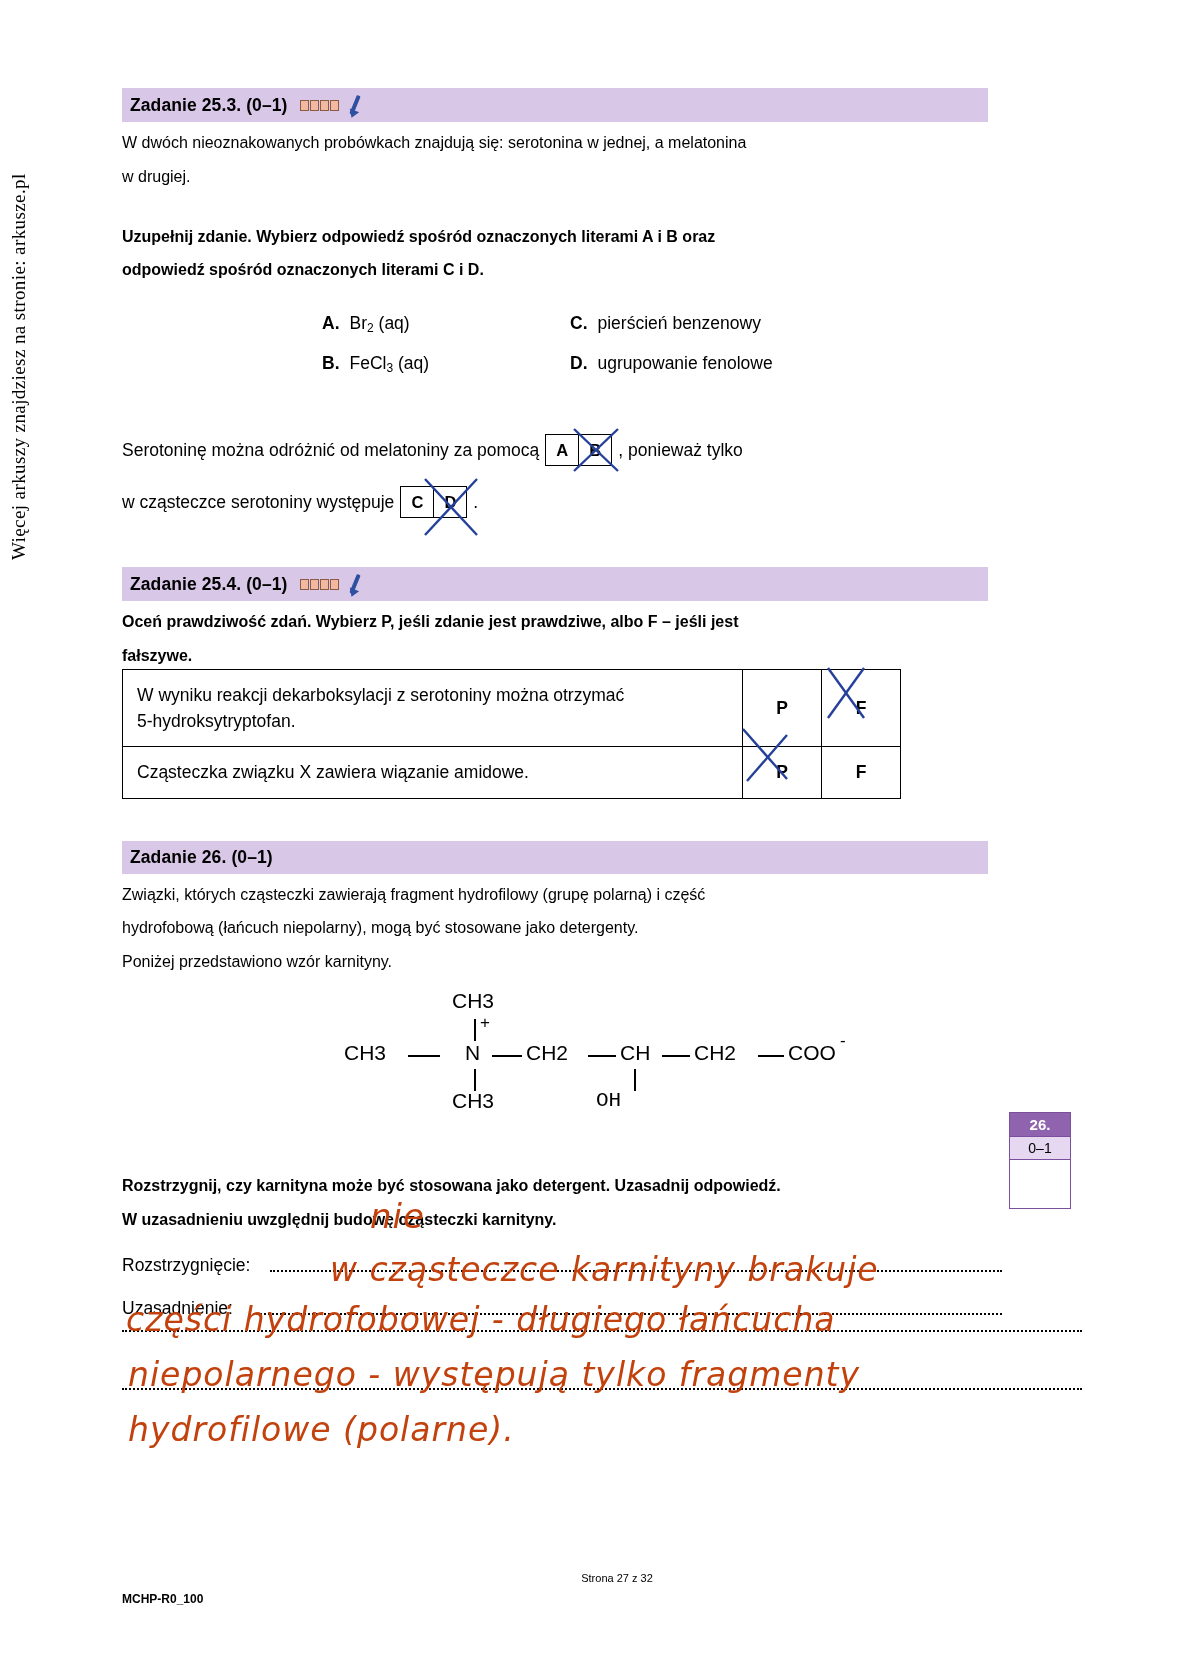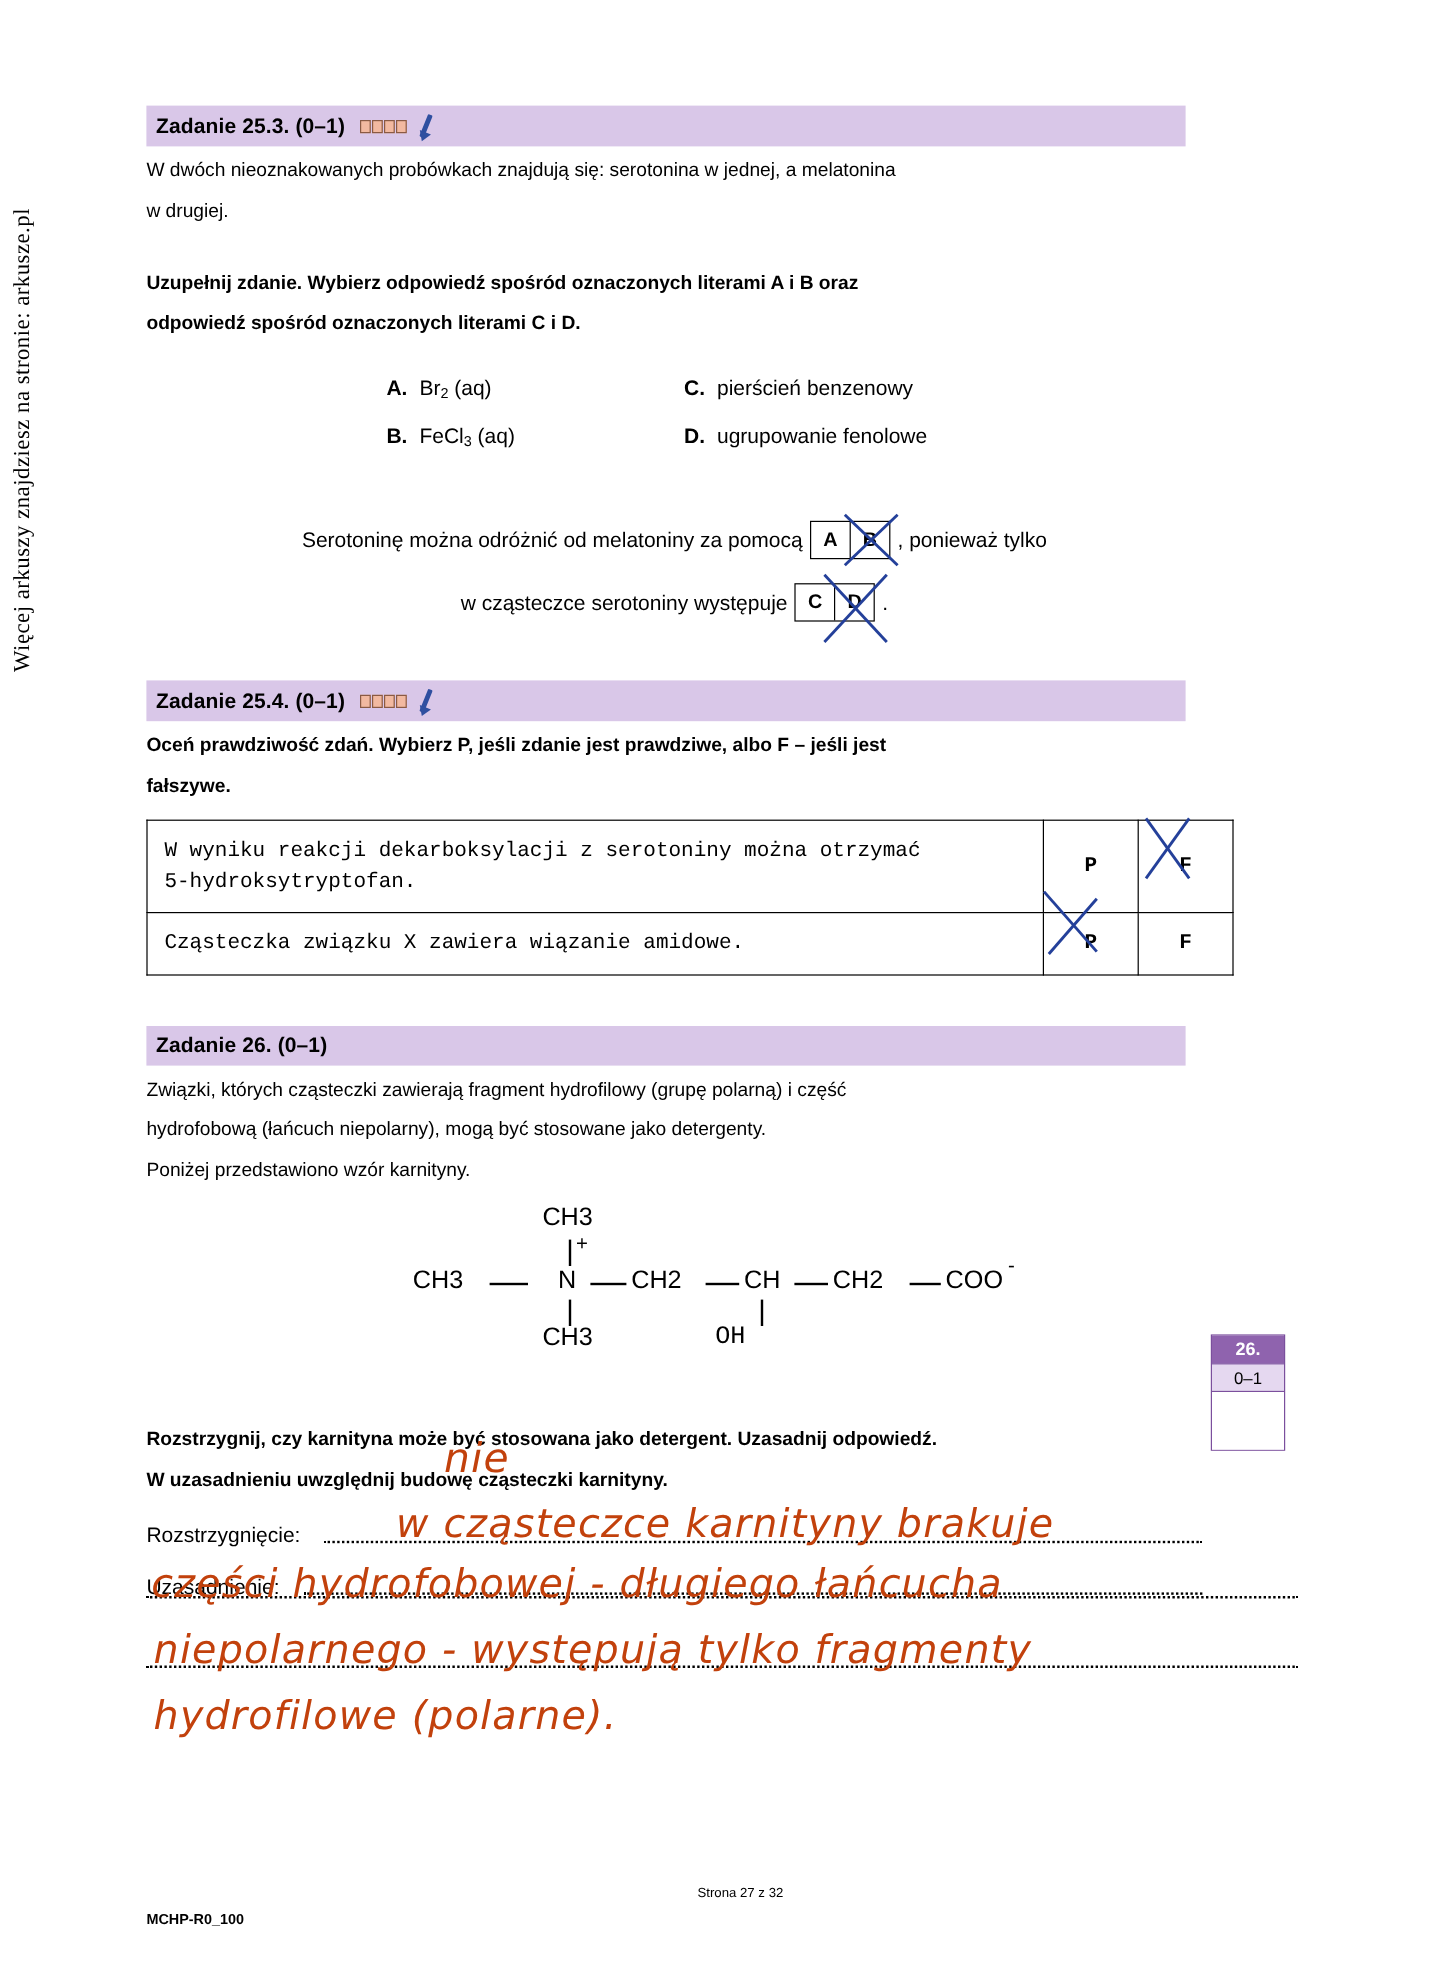--- a/index.html
+++ b/index.html
@@ -123,21 +123,21 @@
   .c-d { left: 448px; top: 40px; }
   sub { font-size: 12px; vertical-align: -3px; }
 
   
   .sentence {
     position: relative;
     font-size: 17.5px;
     margin-top: 28px;
     line-height: 46px;
   }
-  .sentence .row { display: flex; align-items: center; gap: 6px; justify-content: center; }
+  .sentence .row { display: flex; align-items: center; gap: 6px; }
   .letterpair {
     display: inline-flex;
     border: 1.4px solid #000;
     position: relative;
     height: 30px;
   }
   .letterpair span {
     width: 32px;
     display: flex;
     align-items: center;
@@ -149,24 +149,22 @@
 
   .strike {
     position: absolute;
     pointer-events: none;
     overflow: visible;
   }
 
   
   table.tf {
     border-collapse: collapse;
-    width: 906px;
-    margin-top: 14px;
+    width: 779px;
     font-size: 17.5px;
-    font-family: Liberation Mono, monospace;
   }
   table.tf td {
     border: 1.4px solid #000;
     padding: 12px 14px;
     vertical-align: middle;
   }
   table.tf td.statement { line-height: 1.5; }
   table.tf td.pf {
     width: 50px;
     text-align: center;

